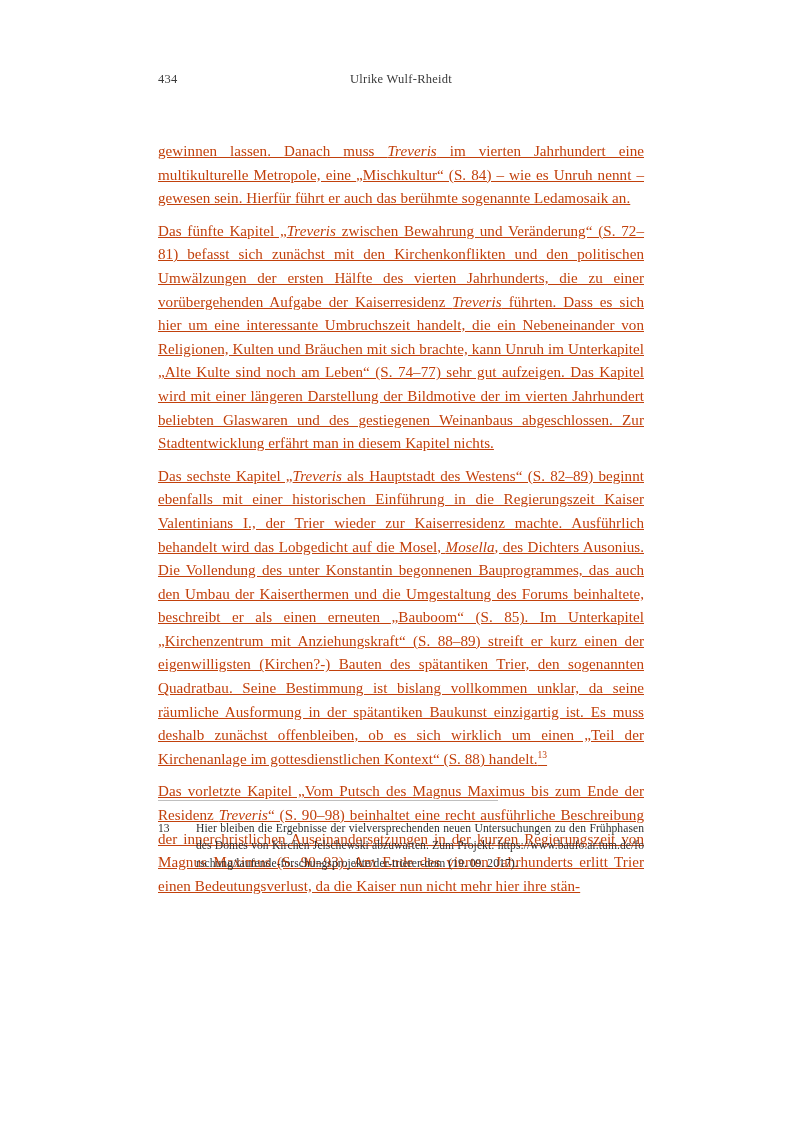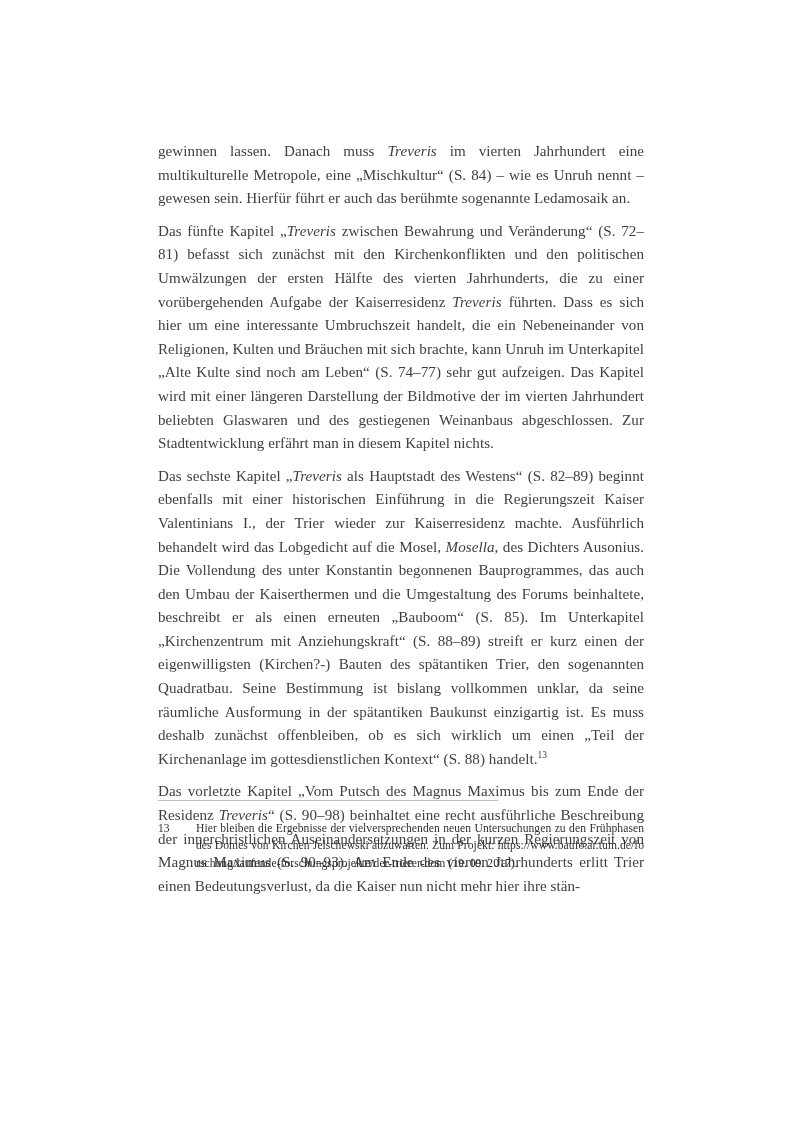--- a/index.html
+++ b/index.html
@@ -56,22 +56,23 @@
     left: 158px;
     width: 486px;
   }
   p.body-para {
     margin: 0 0 9px 0;
     font-size: 15.1px;
     line-height: 23.6px;
     text-align: justify;
     text-justify: inter-word;
     hyphens: manual;
-    color: #404040;
+    color: #c2410c;
     letter-spacing: 0.05px;
+    text-decoration: underline;
   }
   p.body-para:last-child {
     margin-bottom: 0;
   }
   .it {
     font-style: italic;
   }
   sup.fn-ref {
     font-size: 9.5px;
     vertical-align: super;
@@ -114,20 +115,24 @@
   }
   .fn-url {
     word-break: break-all;
   }
 </style>
 </head>
 <body>
 
 <div class="page">
 
+  <div class="running-head">
+    <span class="folio">434</span>
+    <span class="running-title">Ulrike Wulf-Rheidt</span>
+  </div>
 
   <div class="textblock" id="textblock">
       <p class="body-para"><span>gewinnen lassen. Danach muss </span><span class="it">Treveris</span><span> im vierten Jahrhundert eine multikulturelle Metropole, eine „Mischkultur“ (S. 84) – wie es Unruh nennt – gewesen sein. Hierfür führt er auch das berühmte sogenannte Ledamosaik an.</span></p>
       <p class="body-para"><span>Das fünfte Kapitel „</span><span class="it">Treveris</span><span> zwischen Bewahrung und Veränderung“ (S. 72–81) befasst sich zunächst mit den Kirchenkonflikten und den politischen Umwälzungen der ersten Hälfte des vierten Jahrhunderts, die zu einer vorübergehenden Aufgabe der Kaiserresidenz </span><span class="it">Treveris</span><span> führten. Dass es sich hier um eine interessante Umbruchszeit handelt, die ein Nebeneinander von Religionen, Kulten und Bräuchen mit sich brachte, kann Unruh im Unterkapitel „Alte Kulte sind noch am Leben“ (S. 74–77) sehr gut aufzeigen. Das Kapitel wird mit einer längeren Darstellung der Bildmotive der im vierten Jahrhundert beliebten Glaswaren und des gestiegenen Weinanbaus abgeschlossen. Zur Stadtentwicklung erfährt man in diesem Kapitel nichts.</span></p>
       <p class="body-para"><span>Das sechste Kapitel „</span><span class="it">Treveris</span><span> als Hauptstadt des Westens“ (S. 82–89) beginnt ebenfalls mit einer historischen Einführung in die Regierungszeit Kaiser Valentinians I., der Trier wieder zur Kaiserresidenz machte. Ausführlich behandelt wird das Lobgedicht auf die Mosel, </span><span class="it">Mosella</span><span>, des Dichters Ausonius. Die Vollendung des unter Konstantin begonnenen Bauprogrammes, das auch den Umbau der Kaiserthermen und die Umgestaltung des Forums beinhaltete, beschreibt er als einen erneuten „Bauboom“ (S. 85). Im Unterkapitel „Kirchenzentrum mit Anziehungskraft“ (S. 88–89) streift er kurz einen der eigenwilligsten (Kirchen?-) Bauten des spätantiken Trier, den sogenannten Quadratbau. Seine Bestimmung ist bislang vollkommen unklar, da seine räumliche Ausformung in der spätantiken Baukunst einzigartig ist. Es muss deshalb zunächst offenbleiben, ob es sich wirklich um einen „Teil der Kirchenanlage im gottesdienstlichen Kontext“ (S. 88) handelt.</span><sup class="fn-ref">13</sup></p>
       <p class="body-para"><span>Das vorletzte Kapitel „Vom Putsch des Magnus Maximus bis zum Ende der Residenz </span><span class="it">Treveris</span><span>“ (S. 90–98) beinhaltet eine recht ausführliche Beschreibung der innerchristlichen Auseinandersetzungen in der kurzen Regierungszeit von Magnus Maximus (S. 90–93). Am Ende des vierten Jahrhunderts erlitt Trier einen Bedeutungsverlust, da die Kaiser nun nicht mehr hier ihre stän-</span></p>
     </div>
 
   <div class="footnote-rule"></div>
 

